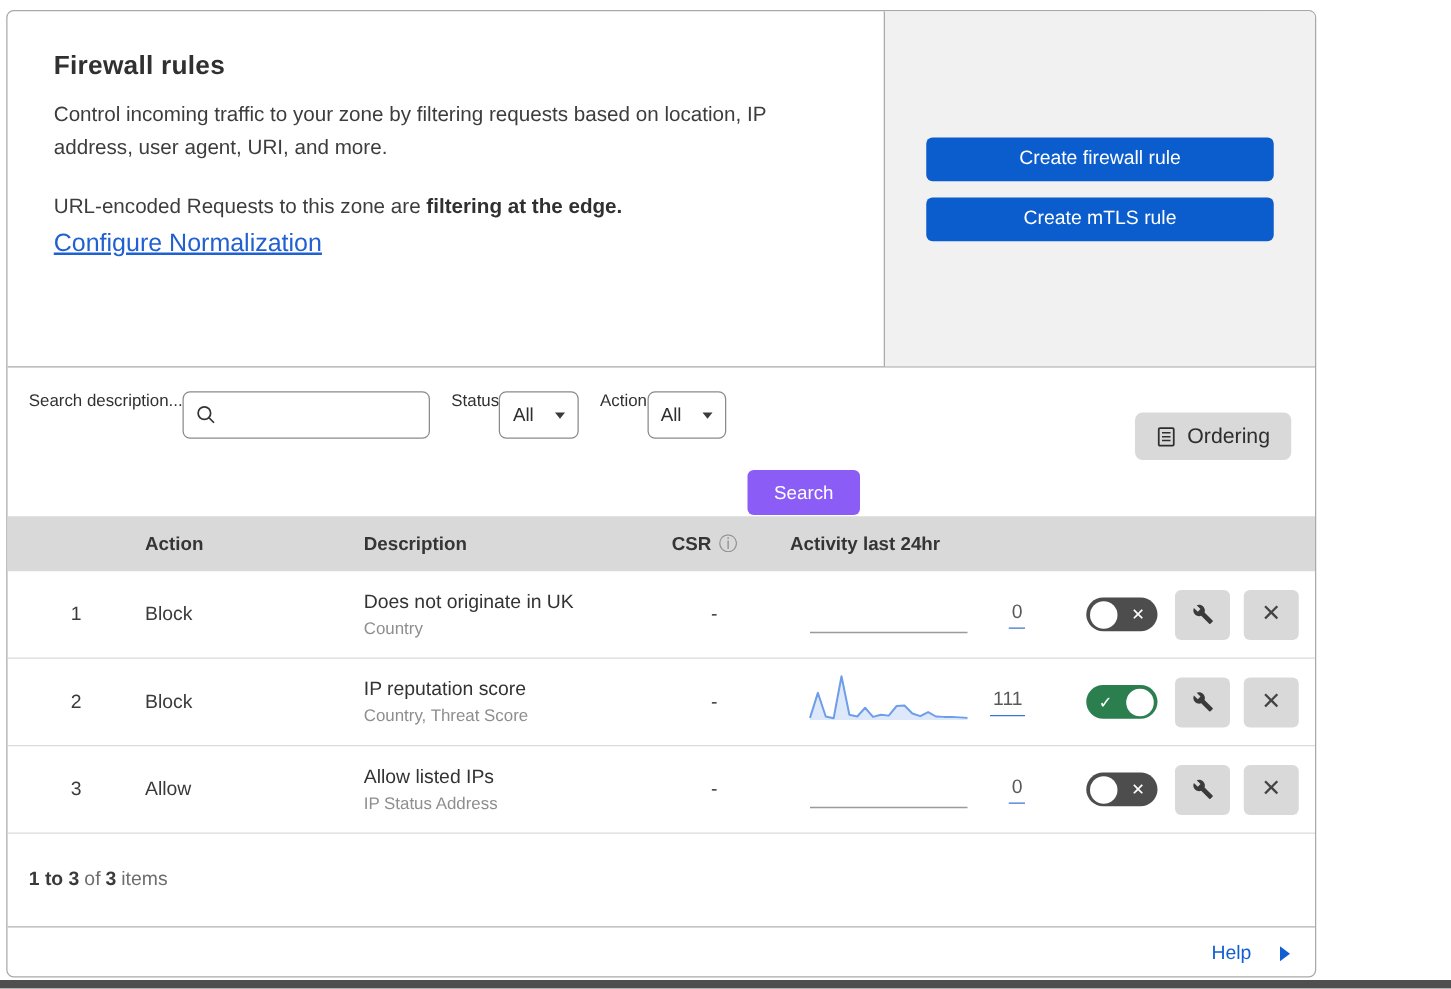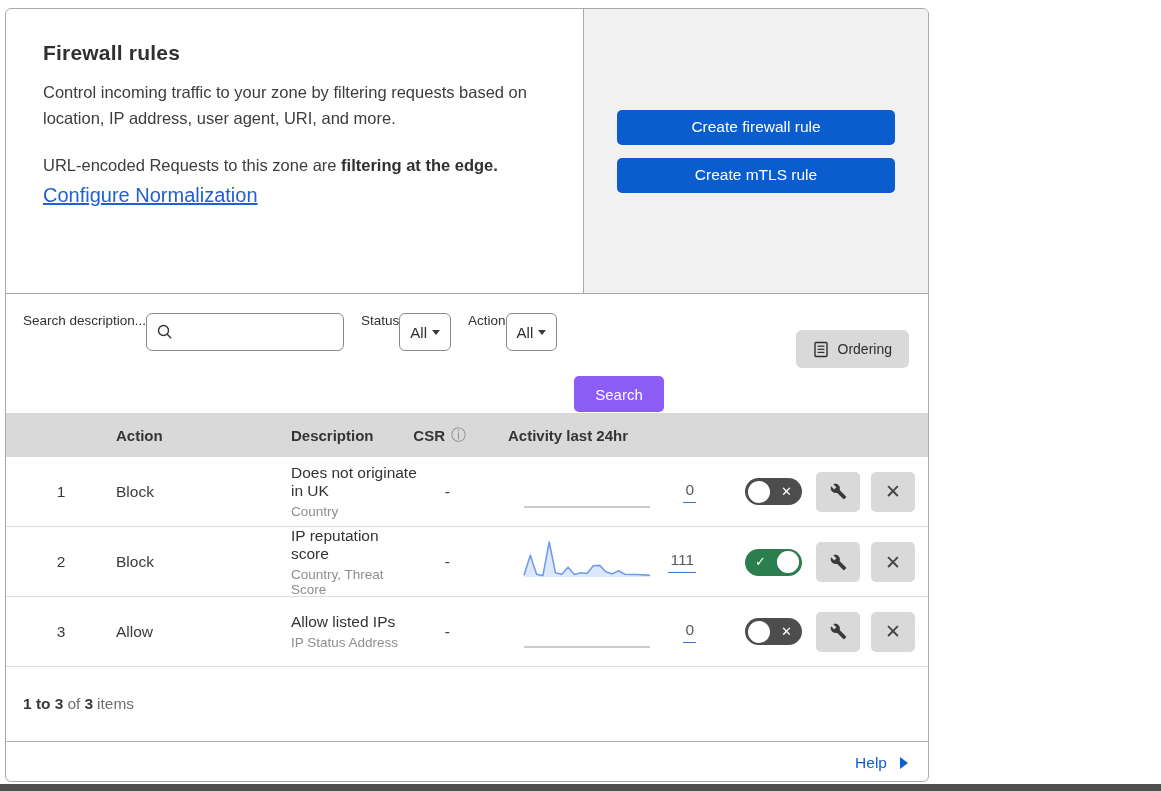--- a/index.html
+++ b/index.html
@@ -1,18 +1,18 @@
 <!DOCTYPE html>
 <html><head>
 <meta charset="utf-8">
 <style>
   * { box-sizing: border-box; }
   html,body { margin:0; padding:0; background:#fff; font-family:"Liberation Sans","DejaVu Sans",sans-serif; }
   .page { position:relative; width:1161px; height:791px; background:#fff; overflow:hidden; }
-  .card { position:absolute; left:5px; top:8px; width:924px; height:774px;
+  .card { position:absolute; left:5px; top:8px; width:1048px; height:774px;
           border:1px solid #a9a9a9; border-radius:6px; background:#fff;
           display:flex; flex-direction:column; overflow:hidden; }
   .bottom-bar { position:absolute; left:0; bottom:0; width:1161px; height:7px; background:#4f4f4f; }
 
   
   .top-band { display:flex; height:285px; border-bottom:1px solid #a9a9a9; flex:0 0 auto; }
   .intro { flex:1 1 auto; padding:32px 40px 0 37px; border-right:1px solid #a9a9a9; }
   .intro h1 { margin:0 0 15px 0; font-size:21px; font-weight:600; color:#303030; letter-spacing:.2px; }
   .desc { margin:0; font-size:16.5px; line-height:1.55; color:#3d3d3d; max-width:725px; }
   .usage { margin-top:25px; font-size:16.5px; font-weight:700; color:#303030; }
@@ -25,26 +25,26 @@
                  font-size:15.5px; font-family:inherit; cursor:pointer; }
 
   
   .filter-bar { position:relative; height:119px; flex:0 0 auto; padding:19px 18px 0 17px; display:flex; align-items:flex-start; }
   .field { display:flex; flex-direction:row; margin-right:17px; }
   .field-label { font-size:13.5px; color:#313131; margin-bottom:9px; }
   .search-box { width:198px; height:38px; border:1px solid #8a8a8a; border-radius:6px; background:#fff;
                 display:flex; align-items:center; padding:0 10px; }
   .search-box input { border:none; outline:none; flex:1; font-size:15px; font-family:inherit; margin-left:8px; min-width:0; background:transparent; }
   .select-box { height:38px; border:1px solid #8a8a8a; border-radius:6px; background:#fff; cursor:pointer;
-                display:flex; align-items:center; gap:5px; padding:0 10px; font-size:15px; color:#2e2e2e; }
+                display:flex; align-items:center; gap:17px; padding:0 10px; font-size:15px; color:#2e2e2e; }
   .caret { width:0; height:0; border-left:4.5px solid transparent; border-right:4.5px solid transparent; border-top:5.5px solid #3a3a3a; }
   .btn-search { align-self:flex-end; margin-bottom:1px; height:36px; padding:0 21px; border:none; border-radius:5px;
                 background:#8b5cf6; color:#fff; font-size:15px; font-family:inherit; cursor:pointer; }
   .ordering-btn { position:absolute; right:19px; top:36px; height:38px; padding:0 17px; border:none; border-radius:6px;
-                  background:#d9d9d9; color:#2e2e2e; font-size:14px; font-family:inherit; cursor:pointer;
+                  background:#d9d9d9; color:#2e2e2e; font-size:17px; font-family:inherit; cursor:pointer;
                   display:flex; align-items:center; gap:9px; }
 
   
   .grid-cols { display:grid; grid-template-columns:110px 175px 1fr 90px 230px 190px; align-items:center; }
   .table-header { background:#d9d9d9; height:44px; flex:0 0 auto; font-size:15px; font-weight:700; color:#353535; }
   .th-csr { text-align:right; padding-right:42px; display:flex; justify-content:flex-end; align-items:center; gap:6px; }
   .info-icon { font-size:15px; font-weight:400; color:#8e8e8e; }
   .rule-row { height:70px; border-bottom:1px solid #dcdcdc; font-size:15.5px; color:#3a3a3a; flex:0 0 auto; }
   .cell-num { text-align:center; }
   .desc-title { font-size:15.5px; color:#333; }
@@ -69,21 +69,21 @@
   .icon-btn { width:44px; height:40px; border:none; border-radius:5px; background:#d9d9d9; cursor:pointer;
               display:flex; align-items:center; justify-content:center; color:#3a3a3a; font-family:inherit; }
   .x-glyph { font-size:19px; color:#444; font-weight:400; }
 
   
   .pagination { height:74px; flex:0 0 auto; display:flex; align-items:center; padding-left:17px; font-size:15.5px; color:#6e6e6e; }
   .pagination b { color:#3a3a3a; margin:0 4px; }
   .pagination b:first-child { margin-left:0; }
   .help-strip { height:42px; flex:0 0 auto; border-top:1px solid #b2b2b2; display:flex; align-items:center;
                 justify-content:flex-end; padding-right:20px; }
-  .help-link { display:flex; align-items:center; gap:13px; color:#105ed1; font-size:15.5px; text-decoration:none; cursor:pointer; }
+  .help-link { display:flex; align-items:center; gap:23px; color:#105ed1; font-size:15.5px; text-decoration:none; cursor:pointer; }
   .help-arrow { width:0; height:0; border-top:6px solid transparent; border-bottom:6px solid transparent; border-left:8px solid #105ed1; }
 </style>
 </head>
 <body>
 
 <div class="page">
   <div class="card">
 
     <div class="top-band">
       <div class="intro">

